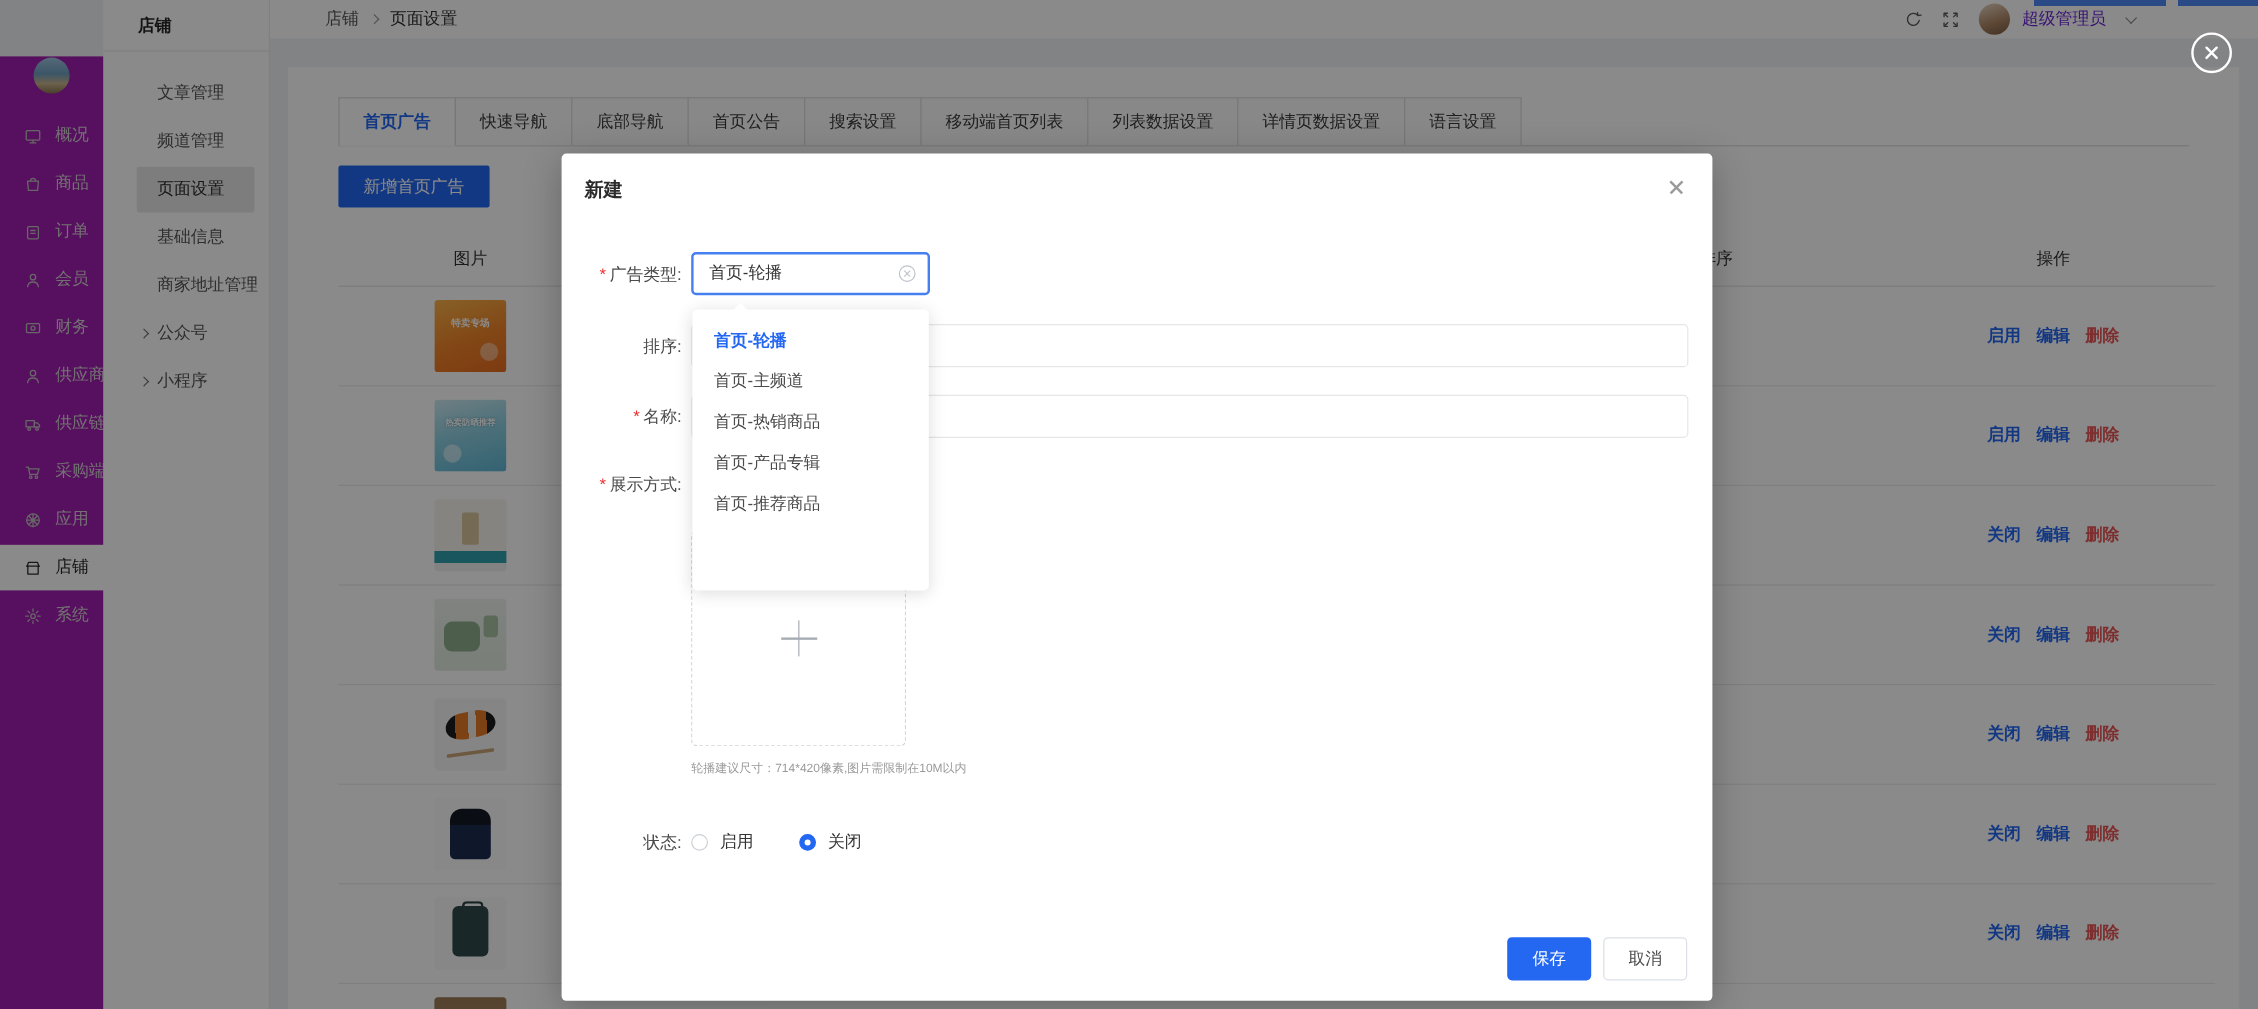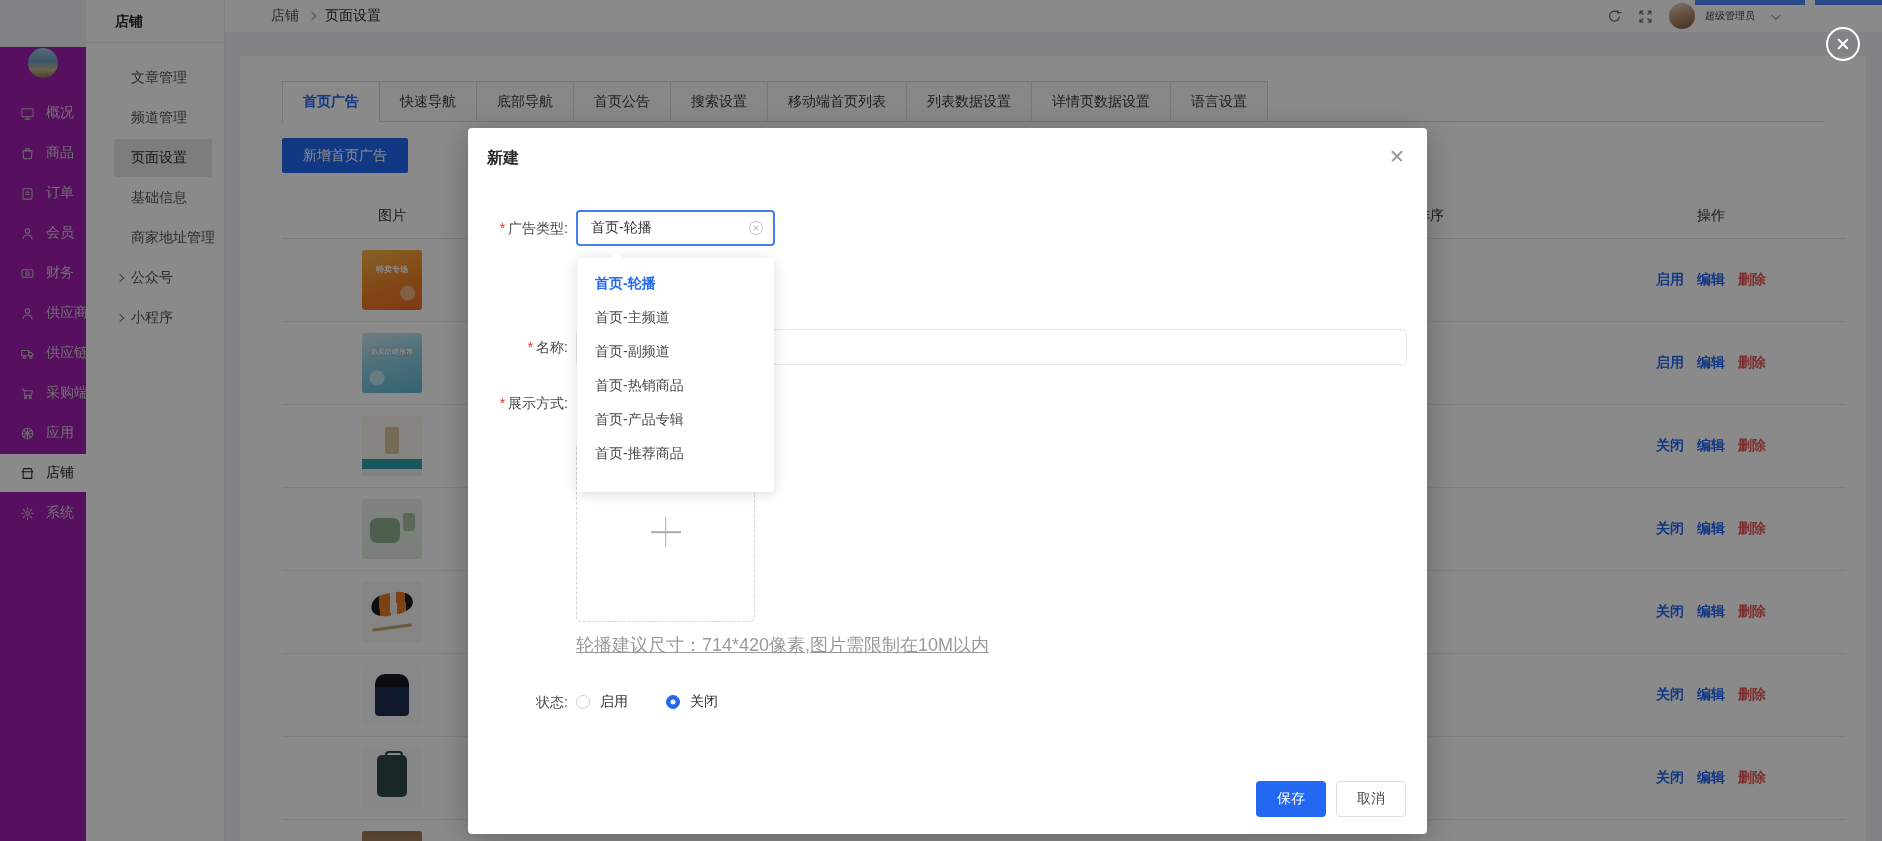--- a/index.html
+++ b/index.html
@@ -33,21 +33,21 @@
   .topbar { position:absolute; left:225px; top:0; width:1657px; height:32px; background:#fff; z-index:1; }
   .crumbs { position:absolute; left:46px; top:0; height:32px; display:flex; align-items:center; gap:10px; font-size:14px; }
   .crumb1 { color:#565656; cursor:pointer; }
   .crumb2 { color:#2e2e2e; }
   .crumb-sep { width:6px; height:6px; border-right:1.3px solid #9a9a9a; border-bottom:1.3px solid #9a9a9a; transform:rotate(-45deg); display:inline-block; }
   .top-right { position:absolute; right:104px; top:0; height:32px; display:flex; align-items:center; gap:16px; }
   .tico { display:inline-flex; color:#5a5a5a; cursor:pointer; }
   .tico svg { width:15px; height:15px; stroke:currentColor; fill:none; stroke-width:1.2; stroke-linecap:round; stroke-linejoin:round; }
   .user-avatar { width:26px; height:26px; border-radius:50%;
     background:linear-gradient(160deg,#e8d9c8 0%,#b08968 55%,#7a5a40 100%); }
-  .user-name { font-size:10px; color:#404040; margin-left:-6px; cursor:pointer; }
+  .user-name { font-size:14px; color:#6d28d9; margin-left:-6px; cursor:pointer; }
   .blue-strip { position:absolute; top:0; height:5px; background:#4e8af5; z-index:4; }
   .strip-a { left:1695px; width:110px; }
   .strip-b { left:1815px; width:67px; }
 
   
   .panel { position:absolute; left:240px; top:56px; width:1626px; height:800px; background:#fff; z-index:1; }
   .tabs { display:flex; margin:25px 42px 0 42px; border-bottom:1px solid #dcdcdc; }
   .tab { height:40px; line-height:38px; padding:0 20px; border:1px solid #dcdcdc; border-bottom:none; margin-left:-1px;
     font-size:14px; color:#3a3a3a; font-weight:500; background:#fbfbfb; position:relative; cursor:pointer; white-space:nowrap; }
   .tab:first-child { margin-left:0; }
@@ -126,21 +126,21 @@
 
   .txt-input { position:absolute; left:108px; top:0; width:831px; height:36px; border:1px solid #e6e6e6; border-radius:4px;
     background:#fff; font-size:14px; color:#333; padding:0 12px; font-family:inherit; }
 
   .upload-box { position:absolute; left:108px; top:314px; width:179px; height:180px; border:1.5px dashed #d4d4d4;
     border-radius:5px; background:#fff; cursor:pointer; }
   .plus-ic { position:absolute; left:50%; top:50%; width:30px; height:30px; transform:translate(-50%,-50%); }
   .plus-ic::before,.plus-ic::after { content:""; position:absolute; background:#a8adb5; }
   .plus-ic::before { left:50%; top:0; width:1.6px; height:30px; transform:translateX(-50%); }
   .plus-ic::after  { top:50%; left:0; height:1.6px; width:30px; transform:translateY(-50%); }
-  .hint { position:absolute; left:108px; top:505px; font-size:18px; color:#9a9a9a;text-decoration:underline; }
+  .hint { position:absolute; left:108px; top:505px; font-size:10px; color:#9a9a9a; }
 
   .radio-row { position:absolute; left:108px; top:556px; height:36px; display:flex; align-items:center; gap:10px; }
   .radio { width:14px; height:14px; border-radius:50%; border:1px solid #ccd0d6; background:#fff; position:relative; cursor:pointer; }
   .radio.checked { background:#2468f2; border-color:#2468f2; }
   .radio.checked::after { content:""; position:absolute; left:50%; top:50%; width:5px; height:5px; border-radius:50%;
     background:#fff; transform:translate(-50%,-50%); }
   .radio-label { font-size:14px; color:#333; font-weight:500; margin-right:28px; cursor:pointer; }
 
   .btn-save { position:absolute; left:788px; top:653px; width:70px; height:36px; background:#2468f2; color:#fff;
     border:none; border-radius:4px; font-size:14px; font-family:inherit; cursor:pointer; }
@@ -466,20 +466,24 @@
     <div class="frow" style="top:82px;height:36px;">
       <div class="flabel">
         <span class="req">*</span><span>广告类型:</span>
       </div>
       <div class="sel-box">
         <span class="sel-text">首页-轮播</span>
         <span class="clear-ic"></span>
       </div>
     </div>
 
+    <div class="frow" style="top:142px;height:36px;">
+      <div class="flabel"><span>排序:</span></div>
+      <input class="txt-input" type="text" value="" style="">
+    </div>
 
     <div class="frow" style="top:201px;height:36px;">
       <div class="flabel">
         <span class="req">*</span><span>名称:</span>
       </div>
       <input class="txt-input" type="text" value="" style="">
     </div>
 
     <div class="frow" style="top:257px;height:36px;">
       <div class="flabel">
@@ -503,19 +507,18 @@
     </div>
 
     <button class="btn-save">保存</button>
     <button class="btn-cancel">取消</button>
   </section>
 
   <div class="dropdown">
     <span class="dd-notch"></span>
     <div class="dd-item selected">首页-轮播</div>
     <div class="dd-item">首页-主频道</div>
-    <div class="dd-item">首页-副频道</div>
     <div class="dd-item">首页-热销商品</div>
     <div class="dd-item">首页-产品专辑</div>
     <div class="dd-item">首页-推荐商品</div>
   </div>
 
 </div>
 
 </body></html>

